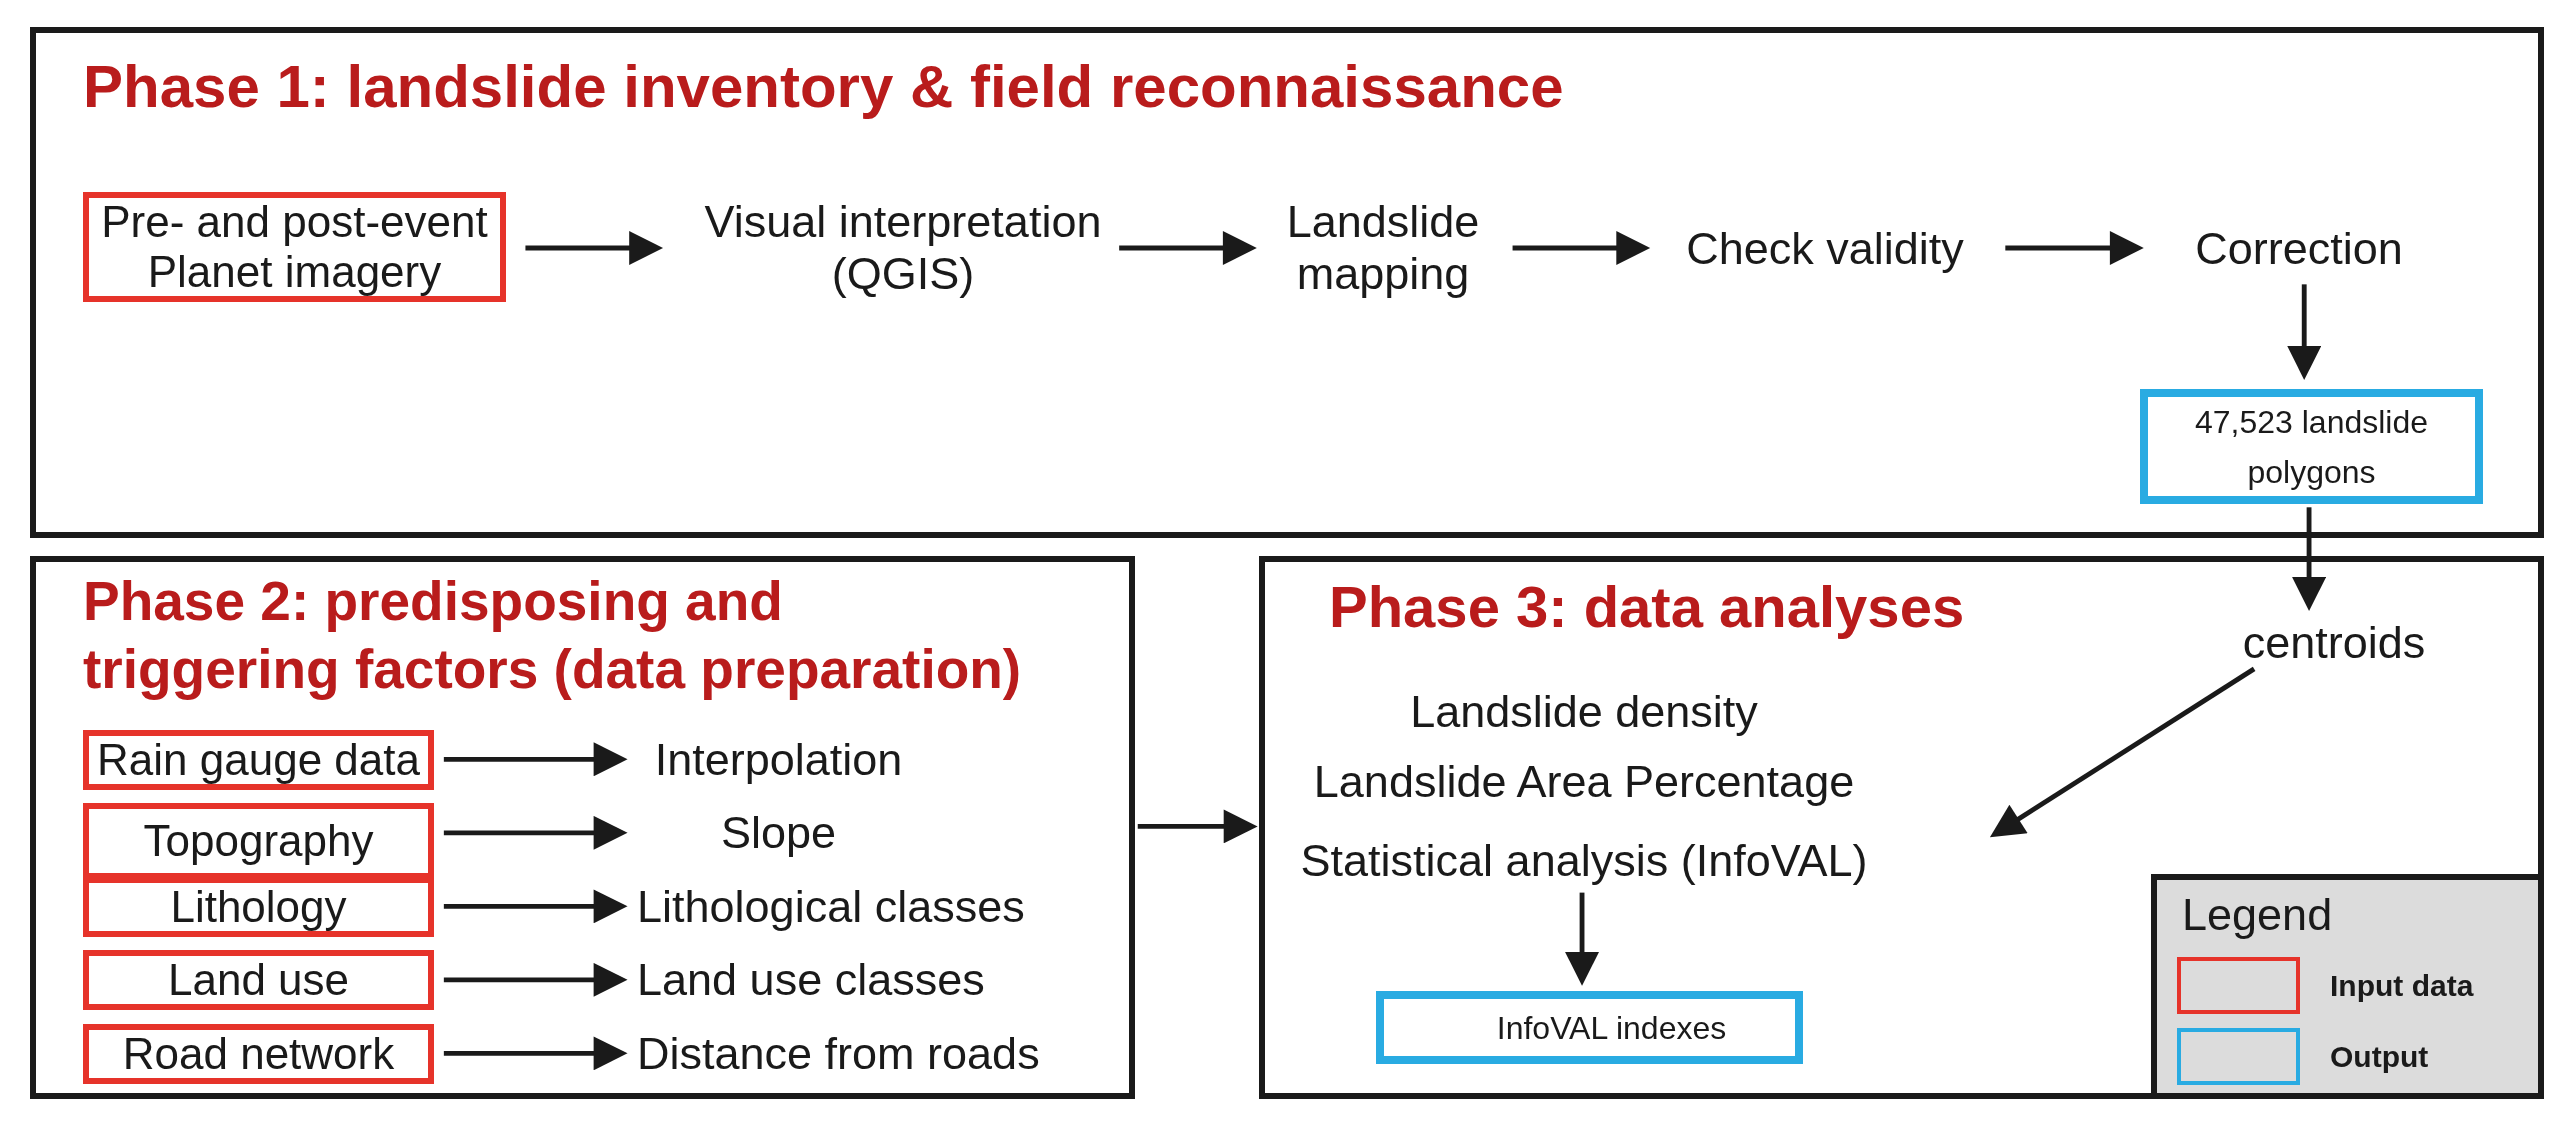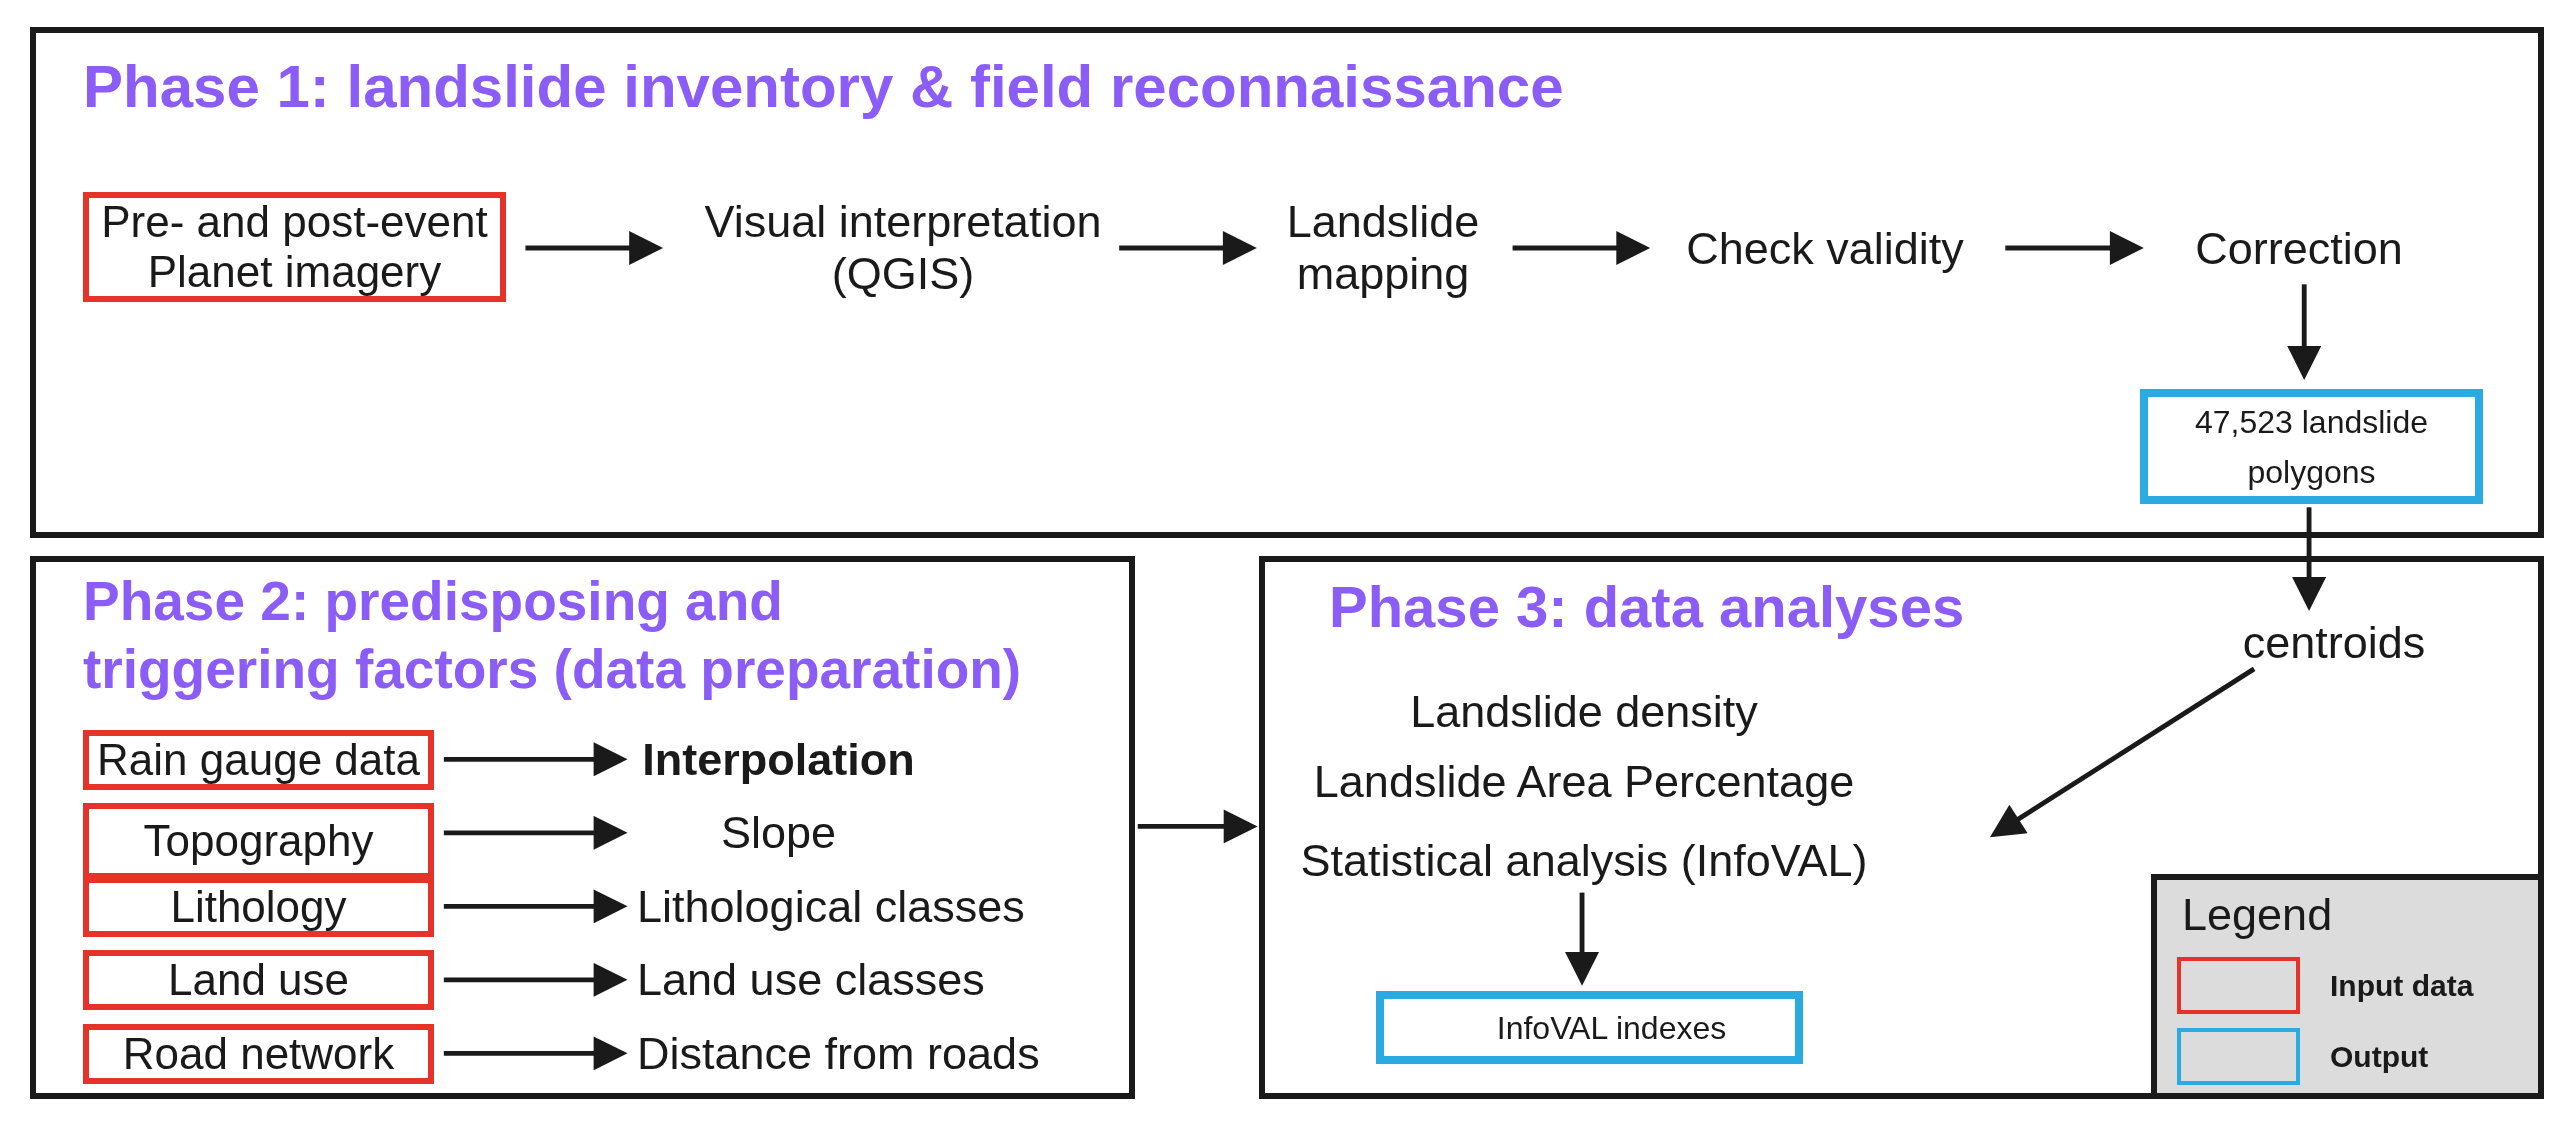--- a/index.html
+++ b/index.html
@@ -19,21 +19,21 @@
   .abs { position: absolute; box-sizing: border-box; }
   .panel {
     position: absolute;
     box-sizing: border-box;
     border: 6.5px solid #1a1a1a;
     background: #ffffff;
   }
   .phase-title {
     position: absolute;
     font-weight: bold;
-    color: #8b5cf6;
+    color: #b91c1c;
     white-space: pre-line;
     line-height: 1.14;
     letter-spacing: 0px;
   }
   .inbox {
     position: absolute;
     box-sizing: border-box;
     border: 6.5px solid #e6332a;
     background: #ffffff;
     display: flex;
@@ -125,21 +125,21 @@
 
   <div class="phase-title" style="left:83px; top:567px; font-size:55px; line-height:68px;">Phase 2: predisposing and
 triggering factors (data preparation)</div>
 
   <div class="inbox" style="left:83px; top:730px; width:351px; height:60px; font-size:44px;">Rain gauge data</div>
   <div class="inbox" style="left:83px; top:803px; width:351px; height:76px; font-size:44px;">Topography</div>
   <div class="inbox" style="left:83px; top:877px; width:351px; height:60px; font-size:44px;">Lithology</div>
   <div class="inbox" style="left:83px; top:950px; width:351px; height:60px; font-size:44px;">Land use</div>
   <div class="inbox" style="left:83px; top:1024px; width:351px; height:60px; font-size:44px;">Road network</div>
 
-  <div class="result centered" style="left:633px; top:730px; width:291px; height:60px;font-weight:bold;">Interpolation</div>
+  <div class="result centered" style="left:633px; top:730px; width:291px; height:60px;">Interpolation</div>
   <div class="result centered" style="left:633px; top:803px; width:291px; height:60px;">Slope</div>
   <div class="result" style="left:637px; top:877px; height:60px;">Lithological classes</div>
   <div class="result" style="left:637px; top:950px; height:60px;">Land use classes</div>
   <div class="result" style="left:637px; top:1024px; height:60px;">Distance from roads</div>
 
   <div class="phase-title" style="left:1329px; top:574px; font-size:58px;">Phase 3: data analyses</div>
 
   <div class="flowlabel" style="left:1584px; top:686px;">Landslide density</div>
   <div class="flowlabel" style="left:1584px; top:756px;">Landslide Area Percentage</div>
   <div class="flowlabel" style="left:1584px; top:835px;">Statistical analysis (InfoVAL)</div>

